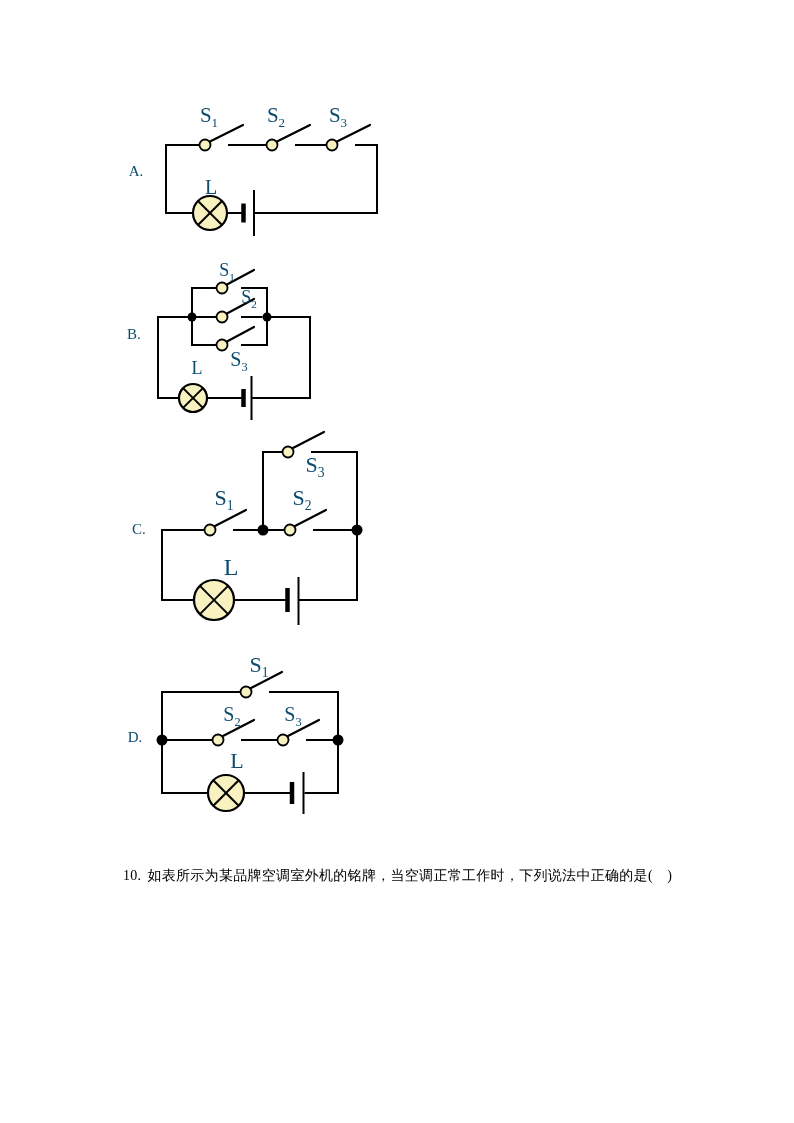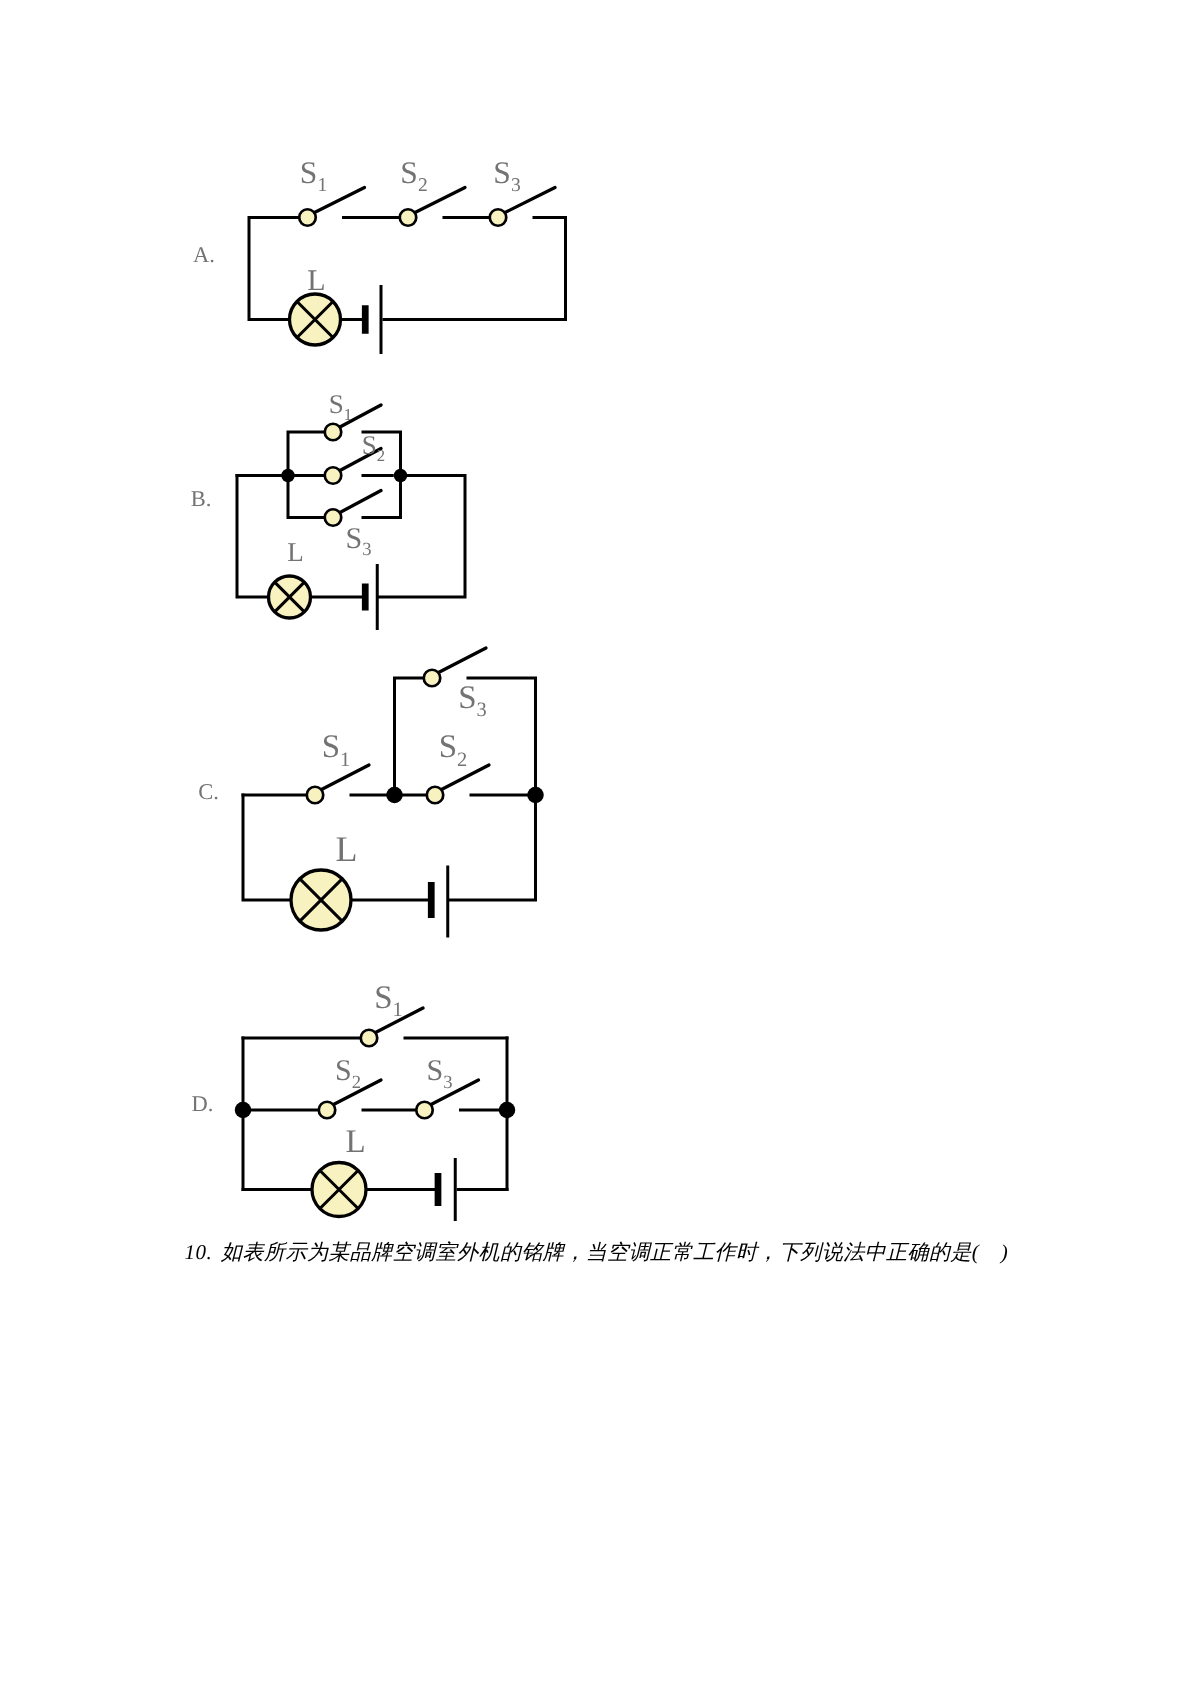--- a/index.html
+++ b/index.html
@@ -11,27 +11,27 @@
   .wire   { stroke:#000; stroke-width:2; fill:none; stroke-linecap:square; }
   .blade  { stroke:#000; stroke-width:2.2; stroke-linecap:round; }
   .swc    { stroke:#000; stroke-width:1.8; }
   .lamp   { stroke:#000; stroke-width:2.2; }
   .lampx  { stroke:#000; stroke-width:2; }
   .batt-thick { stroke:#000; stroke-width:4.5; }
   .batt-thin  { stroke:#000; stroke-width:2; }
   .dot    { stroke:none; }
   .lbl {
     position:absolute; transform:translate(-50%,-50%);
-    white-space:nowrap; line-height:1; color:#737373;
+    white-space:nowrap; line-height:1; color:#0c4a6e;
   }
   .lbl sub { font-size:62%; line-height:1; }
   .opt { font-size:15px; }
   .question {
-    position:absolute; left:123px; top:826px; font-size:14px;
-    white-space:nowrap; letter-spacing:0.3px;font-style:italic;
+    position:absolute; left:123px; top:867px; font-size:14px;
+    white-space:nowrap; letter-spacing:0.3px;
   }
   .question .qnum { margin-right:6px; }
 </style>
 </head>
 <body>
 
 <div class="page">
 
   <svg class="circuit-layer" width="794" height="1123" viewBox="0 0 794 1123">
 

